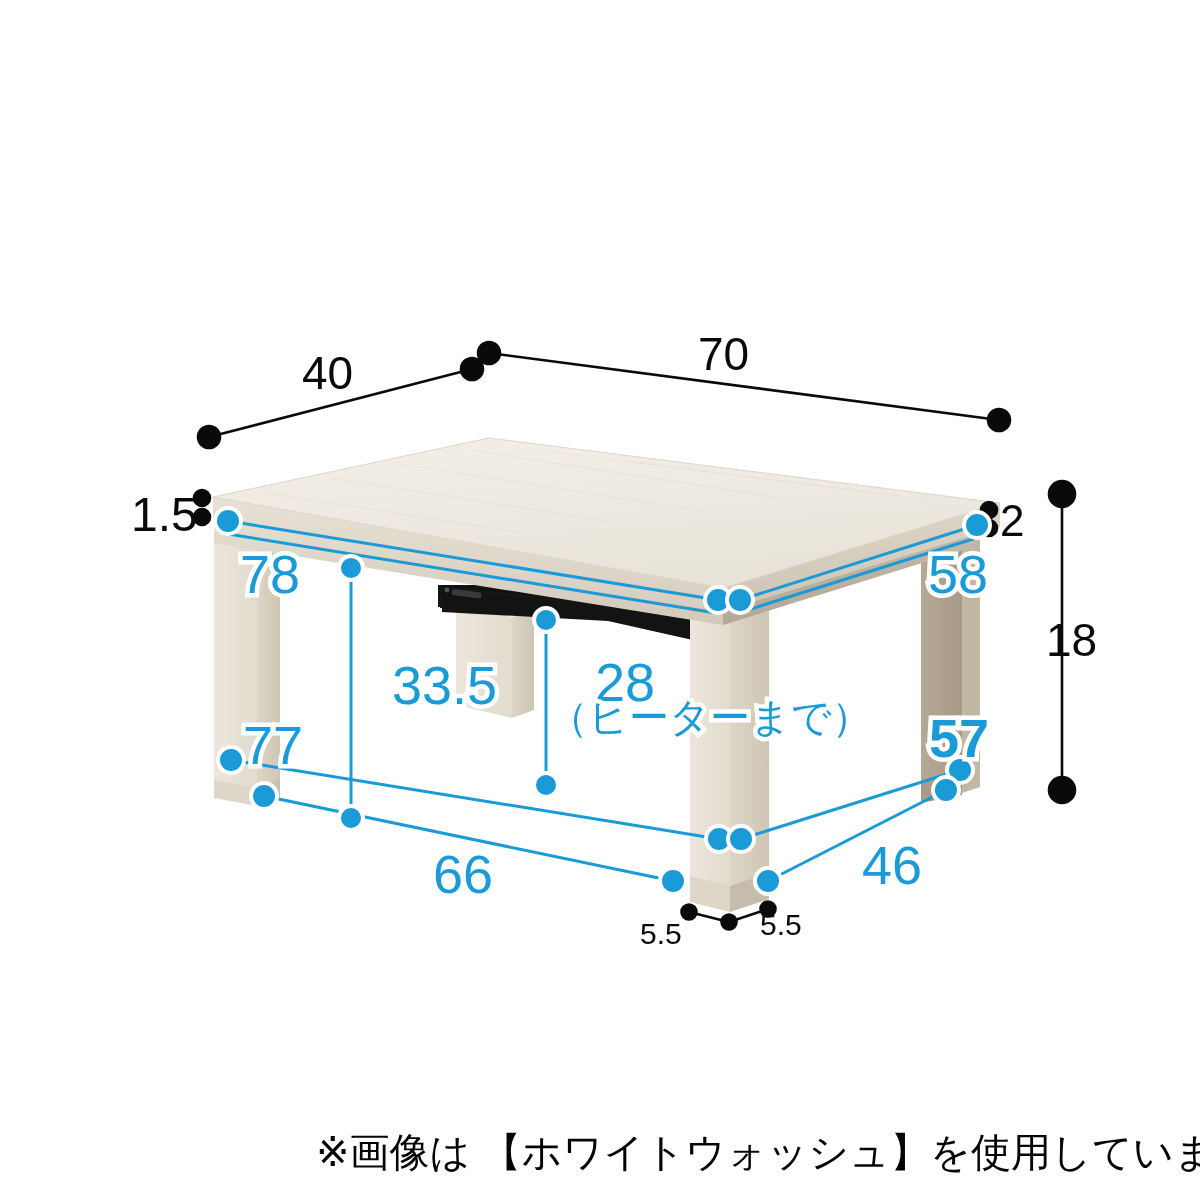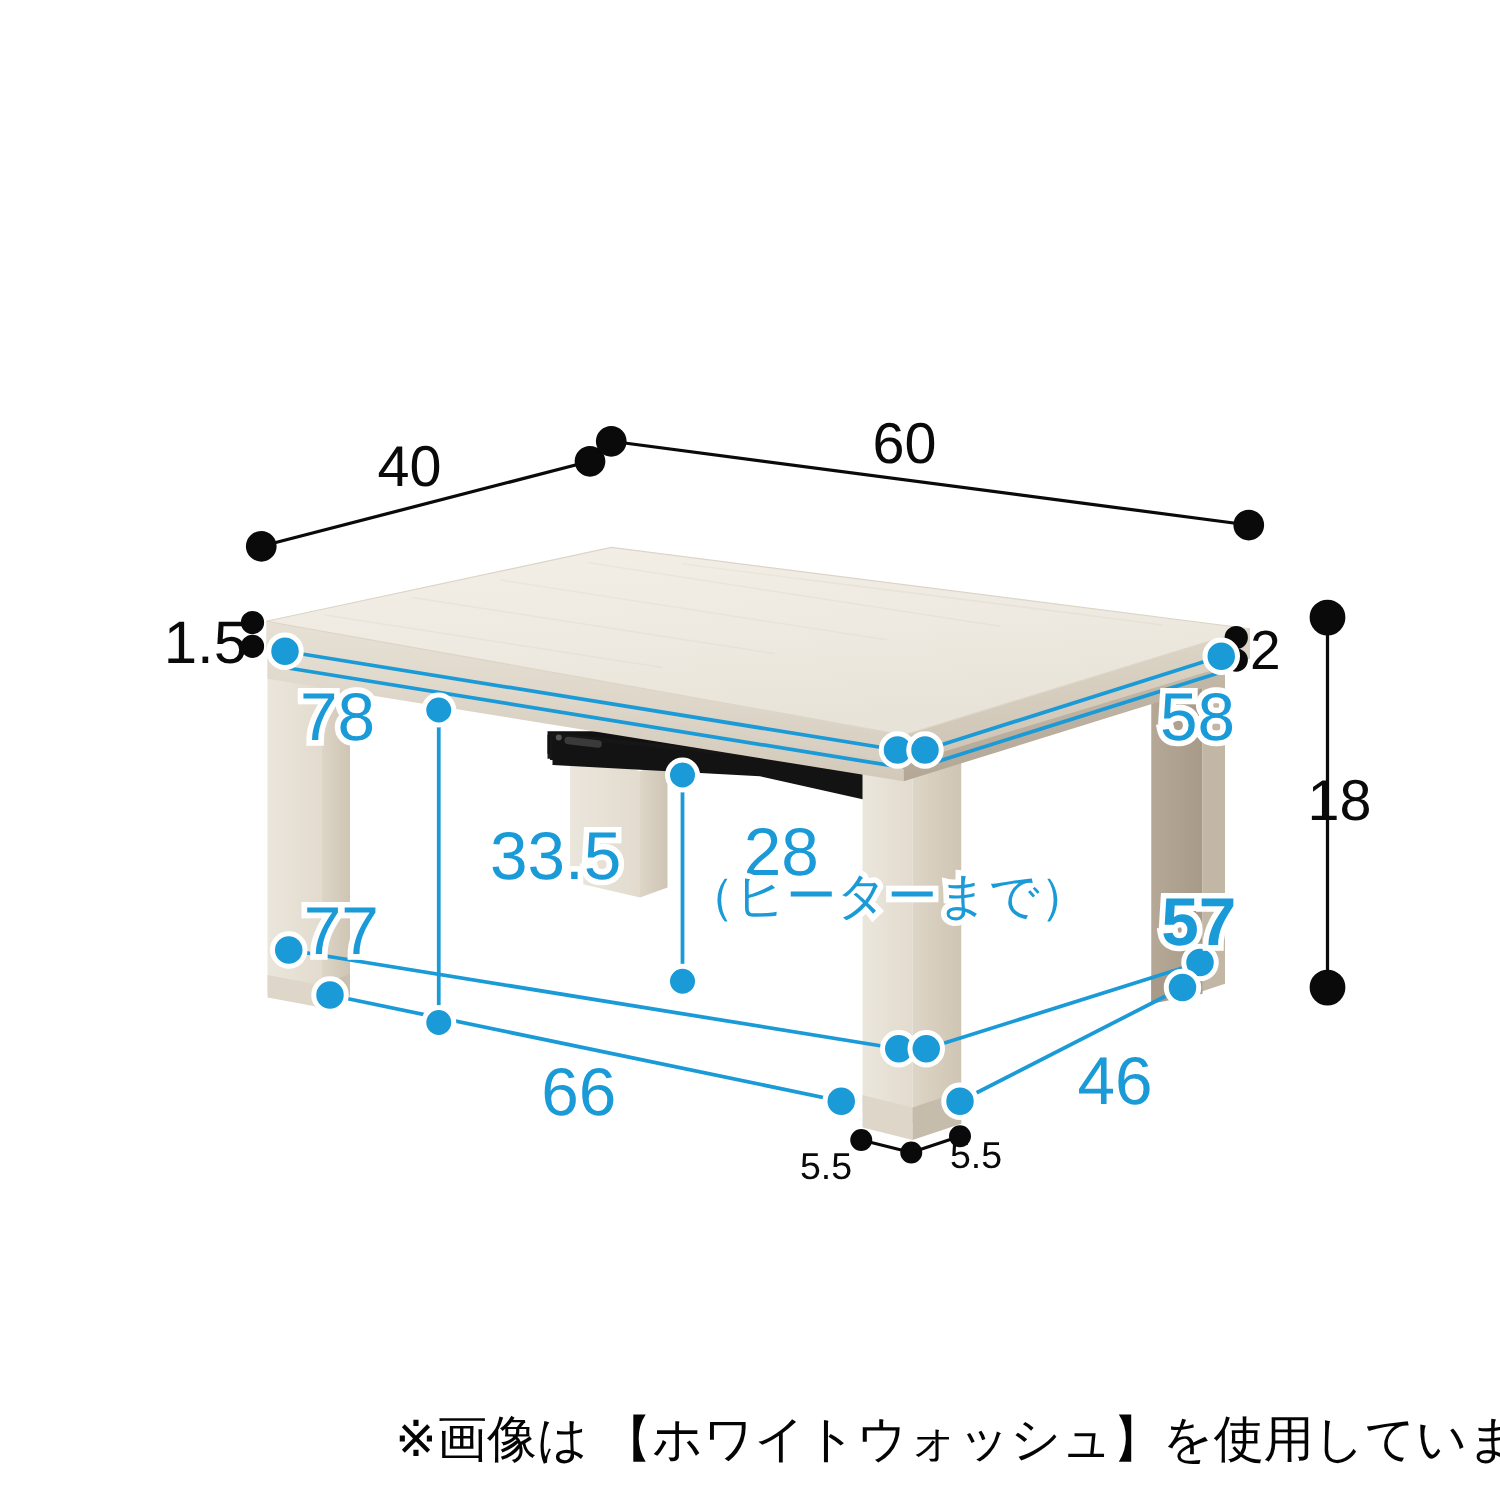--- a/index.html
+++ b/index.html
@@ -259,21 +259,21 @@
       <circle cx="351" cy="818" r="12" stroke="#ffffff" stroke-width="4"></circle>
 
       <line x1="546" y1="620" x2="546" y2="785"></line>
       <circle cx="546" cy="620" r="12" stroke="#ffffff" stroke-width="4"></circle>
       <circle cx="546" cy="785" r="12" stroke="#ffffff" stroke-width="4"></circle>
     </g>
   </svg>
 
   <div class="dim black" style="left:302px; top:350px;">40</div>
 
-  <div class="dim black" style="left:698px; top:331px;">60</div>
+  <div class="dim black" style="left:698px; top:331px;">70</div>
 
   <div class="dim black" style="left:131px; top:491px; font-size:48px;">1.5</div>
 
   <div class="dim black" style="left:1000px; top:499px; font-size:44px;">2</div>
 
   <div class="dim black" style="left:1046px; top:617px;">18</div>
 
   <div class="dim black small" style="left:640px; top:919px;">5.5</div>
 
   <div class="dim black small" style="left:760px; top:910px;">5.5</div>

